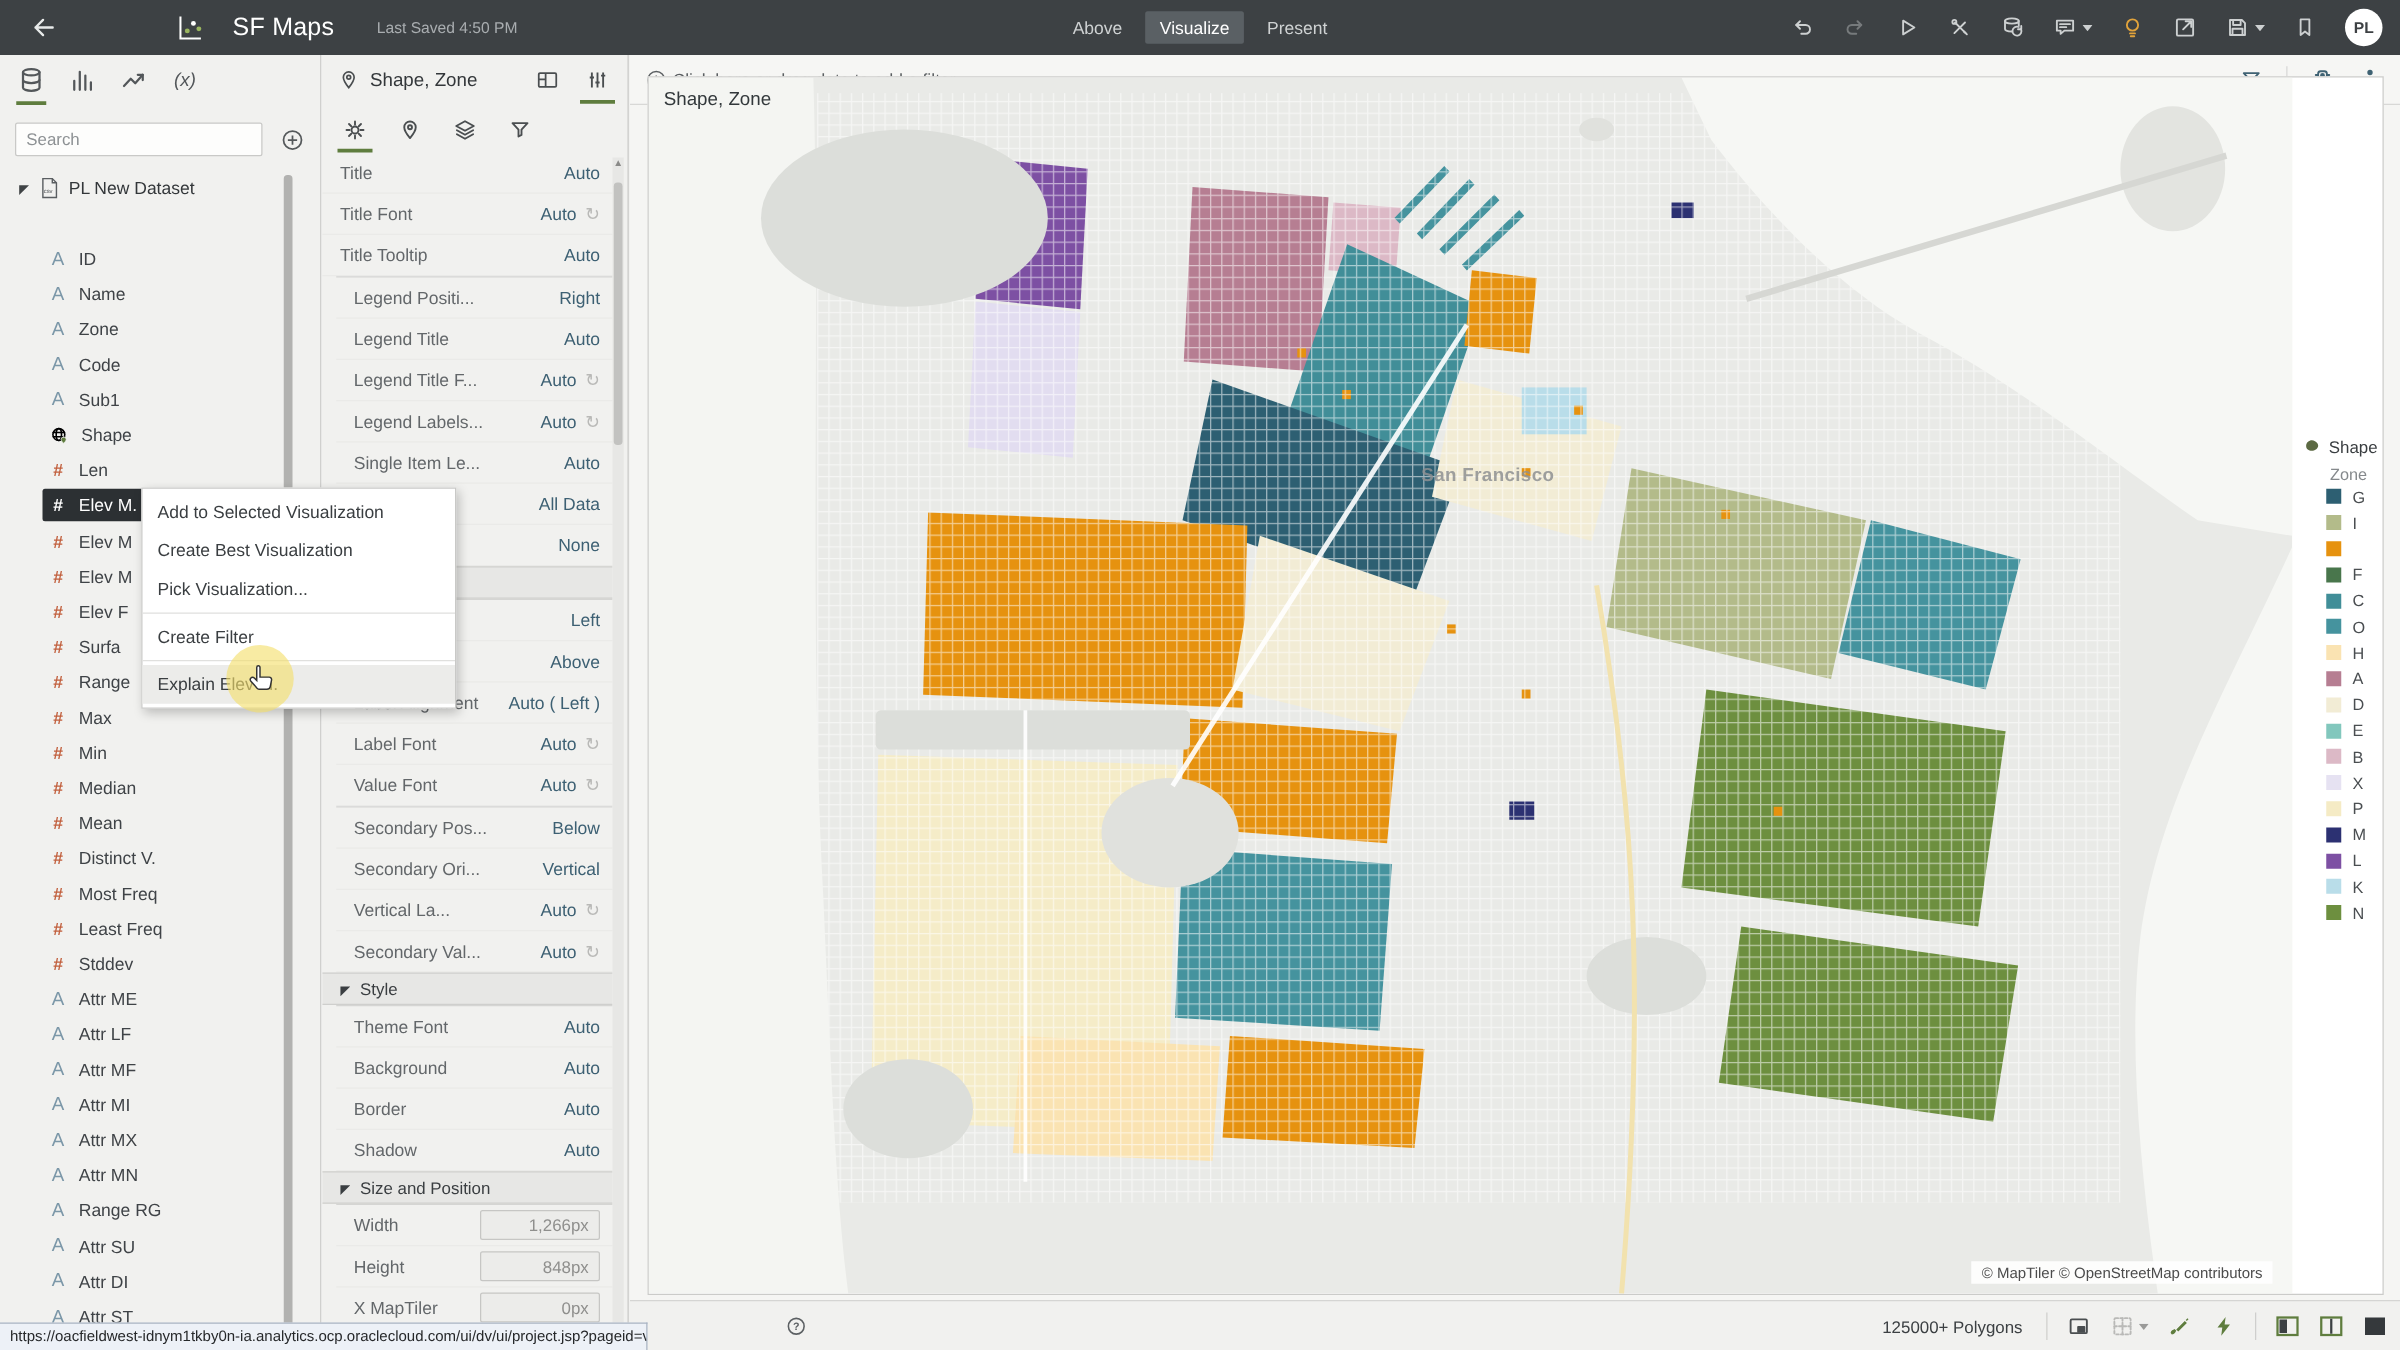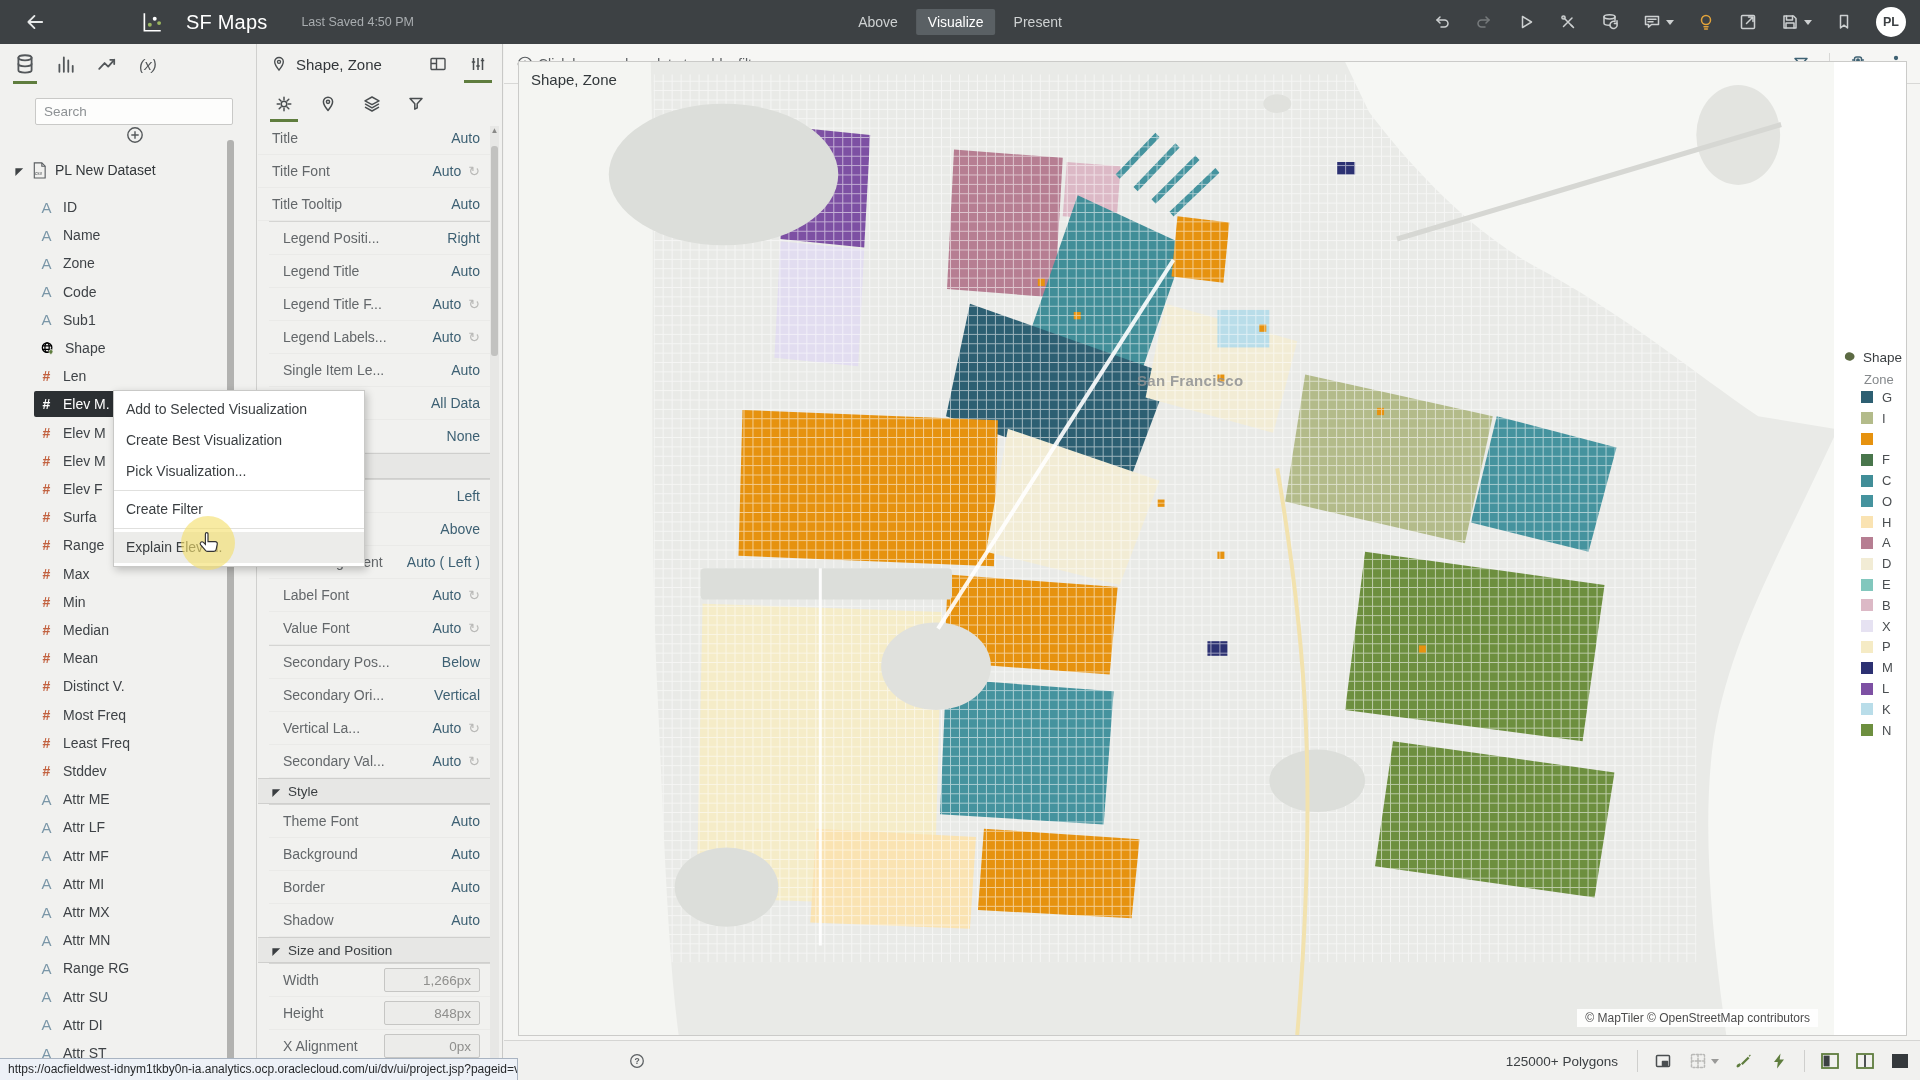--- a/index.html
+++ b/index.html
@@ -21,21 +21,21 @@
   #topactions .withcaret { display:flex; align-items:center; gap:4px; color:#cdd0d1; }
   .caret { width:8px; height:5px; display:inline-block; }
   #avatar { width:30px; height:30px; border-radius:50%; background:#fff; color:#3d4144; font-size:12.5px; font-weight:bold; display:flex; align-items:center; justify-content:center; }
   svg { display:block; }
 
   
   #sidebar { position:absolute; left:0; top:44px; width:257px; height:1036px; background:#f1f1ef; border-right:1px solid #d0d0ce; }
   #viztools { height:40px; display:flex; align-items:center; padding-left:13px; gap:17px; }
   #viztools .vt { width:24px; height:28px; color:#53575a; position:relative; display:flex; align-items:center; justify-content:center; }
   #viztools .vt.active:after { content:""; position:absolute; left:0; right:0; bottom:-6px; height:3px; background:#5f7d3e; }
-  #searchrow { display:flex; align-items:center; margin-top:14px;flex-direction:column; }
+  #searchrow { display:flex; align-items:center; margin-top:14px; }
   #searchbox { margin-left:12px; width:198px; height:27px; border:1px solid #c9c9c7; border-radius:2px; background:#fdfdfc; font-size:13.5px; color:#4a4e51; padding:0 8px; font-family:inherit; }
   #searchbox::placeholder { color:#8d9194; }
   #addbtn { margin-left:14px; width:20px; height:20px; color:#55595b; }
   #treeroot { display:flex; align-items:center; margin:16px 0 0 13px; gap:7px; }
   #treeroot .tri { width:11px; height:11px; color:#3f4345; }
   #treeroot .csv { width:17px; height:18px; color:#5a5e61; }
   #treeroot .lbl { font-size:14px; color:#33373a; }
   #fields { position:absolute; left:0; top:150px; width:240px; height:886px; }
   .field { position:absolute; left:34px; width:192px; height:26px; display:flex; align-items:center; gap:9px; border-radius:2px; padding-left:5px; }
   .field .ficon { width:15px; text-align:center; font-size:14px; font-weight:bold; }
@@ -661,21 +661,21 @@
             <input value="1,266px" style="">
           </span>
         </div>
         <div class="prow">
           <span class="plabel">Height</span>
           <span class="pval">
             <input value="848px" style="">
           </span>
         </div>
         <div class="prow">
-          <span class="plabel">X Alignment</span>
+          <span class="plabel">X MapTiler</span>
           <span class="pval">
             <input value="0px" style="">
           </span>
         </div>
       </div>
     </div>
   <div id="propscroll">
       <div class="up">▲</div>
       <div class="thumb"></div>
     </div>

